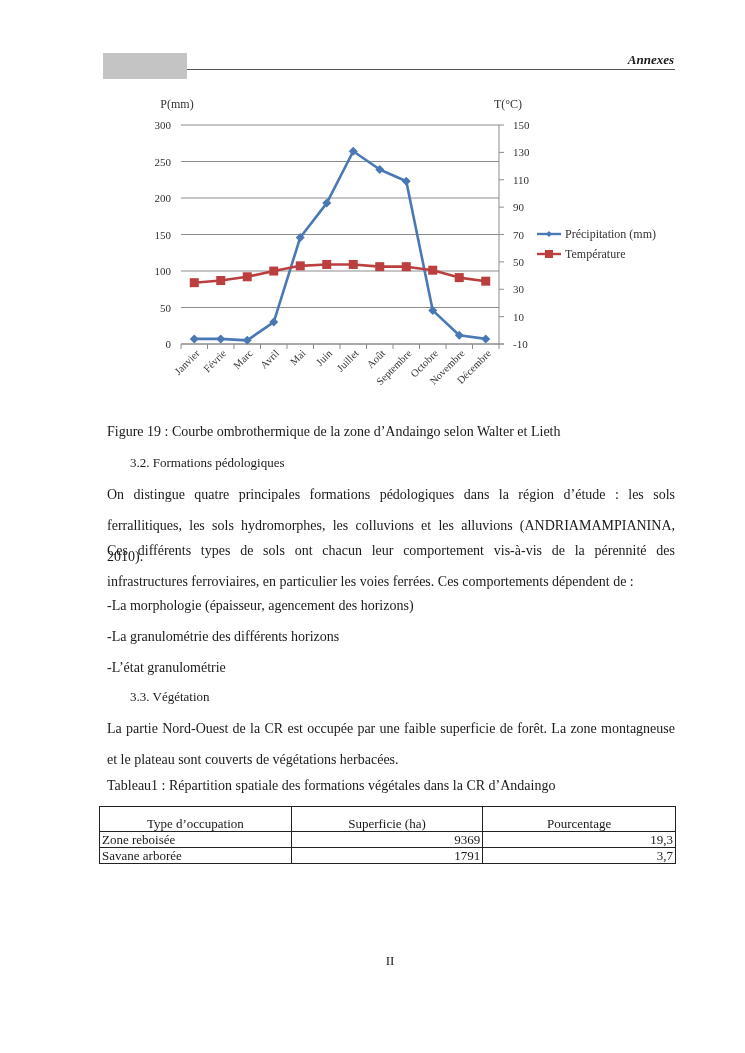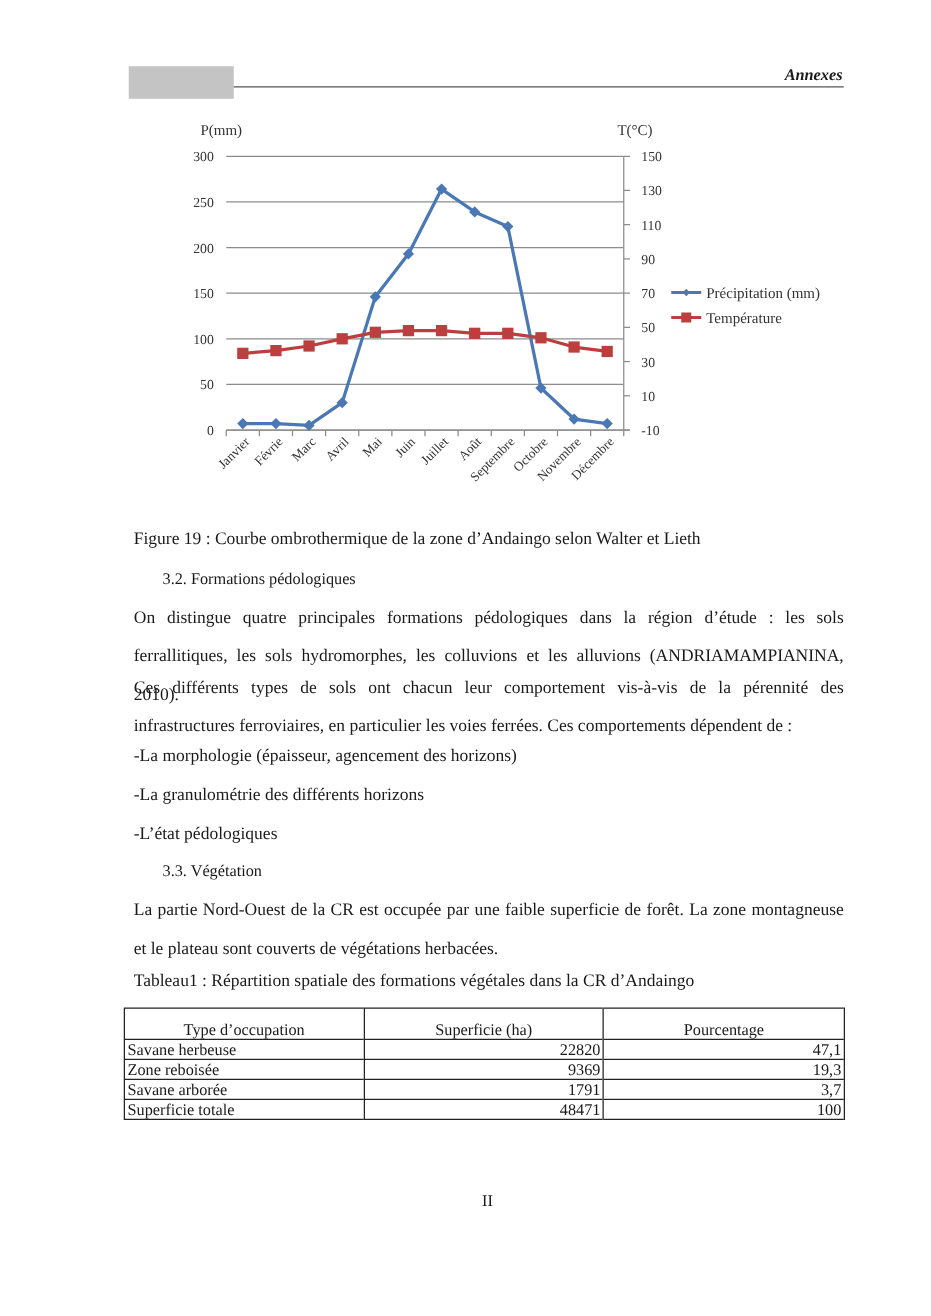--- a/index.html
+++ b/index.html
@@ -126,21 +126,21 @@
 </div>
 
 <div class="text" style="top:422px;">Figure 19 : Courbe ombrothermique de la zone d’Andaingo selon Walter et Lieth</div>
 <div class="section" style="top:455px;">3.2.  Formations pédologiques</div>
 
 <div class="para" style="top:479px;">On distingue quatre principales formations pédologiques dans la région d’étude : les sols ferrallitiques, les sols hydromorphes, les colluvions et les alluvions (ANDRIAMAMPIANINA, 2010).</div>
 <div class="para" style="top:535px;">Ces différents types de sols ont chacun leur comportement vis-à-vis de la pérennité des infrastructures ferroviaires, en particulier les voies ferrées. Ces comportements dépendent de :</div>
 
 <div class="text" style="top:596px;">-La morphologie (épaisseur, agencement des horizons)</div>
 <div class="text" style="top:627px;">-La granulométrie des différents horizons</div>
-<div class="text" style="top:658px;">-L’état pédologiques</div>
+<div class="text" style="top:658px;">-L’état granulométrie</div>
 
 <div class="section" style="top:689px;">3.3.  Végétation</div>
 
 <div class="para" style="top:713px;">La partie Nord-Ouest de la CR est occupée par une faible superficie de forêt. La zone montagneuse et le plateau sont couverts de végétations herbacées.</div>
 <div class="text" style="top:776px;">Tableau1 : Répartition spatiale des formations végétales dans la CR d’Andaingo</div>
 
 <table class="data">
   <colgroup>
       <col style="width:192px">
       <col style="width:192px">
@@ -148,35 +148,25 @@
     </colgroup>
   <thead>
     <tr>
       <th>Type d’occupation</th>
       <th>Superficie (ha)</th>
       <th>Pourcentage</th>
     </tr>
   </thead>
   <tbody>
     <tr>
-      <td>Savane herbeuse</td>
-      <td class="num">22820</td>
-      <td class="num">47,1</td>
-    </tr>
-    <tr>
       <td>Zone reboisée</td>
       <td class="num">9369</td>
       <td class="num">19,3</td>
     </tr>
     <tr>
       <td>Savane arborée</td>
       <td class="num">1791</td>
       <td class="num">3,7</td>
     </tr>
-    <tr>
-      <td>Superficie totale</td>
-      <td class="num">48471</td>
-      <td class="num">100</td>
-    </tr>
   </tbody>
 </table>
 
 <div class="page-num">II</div>
 
 </body></html>

